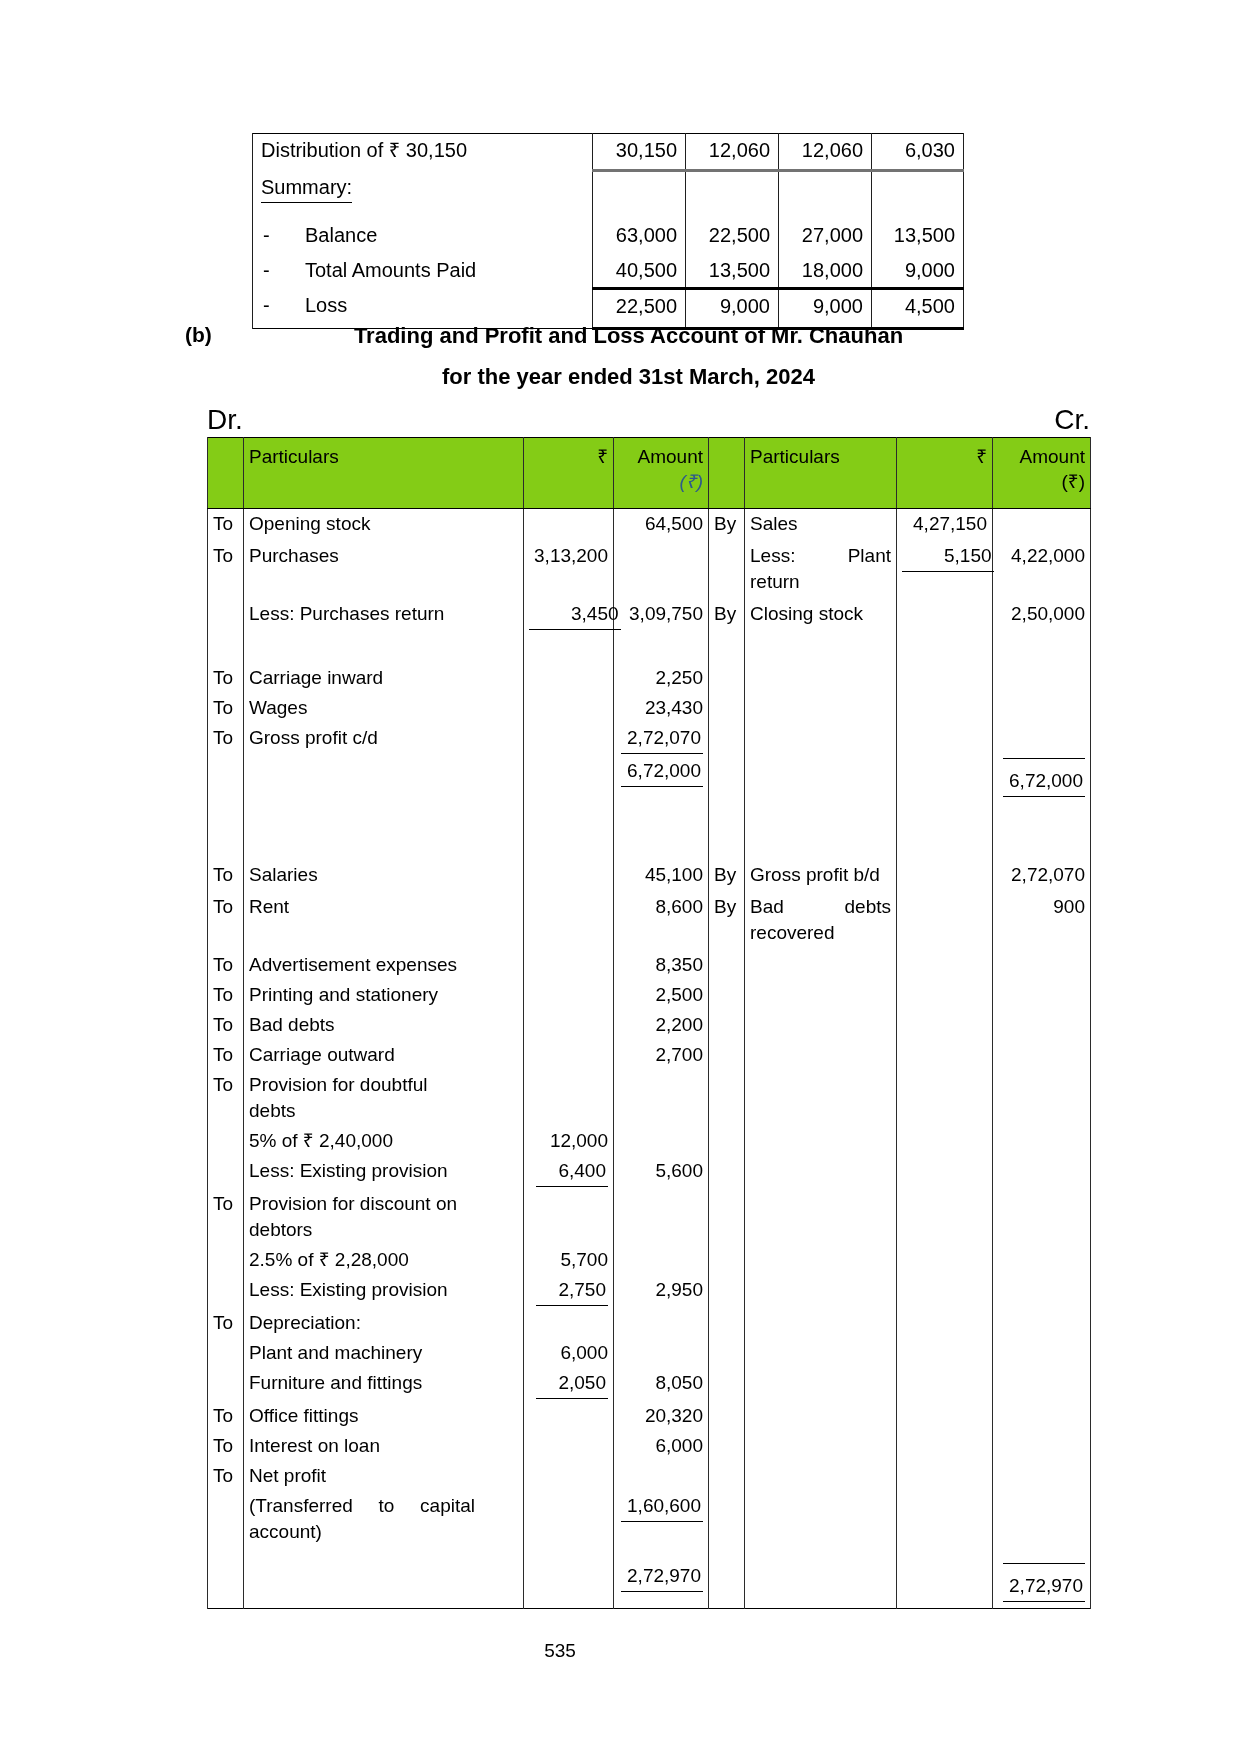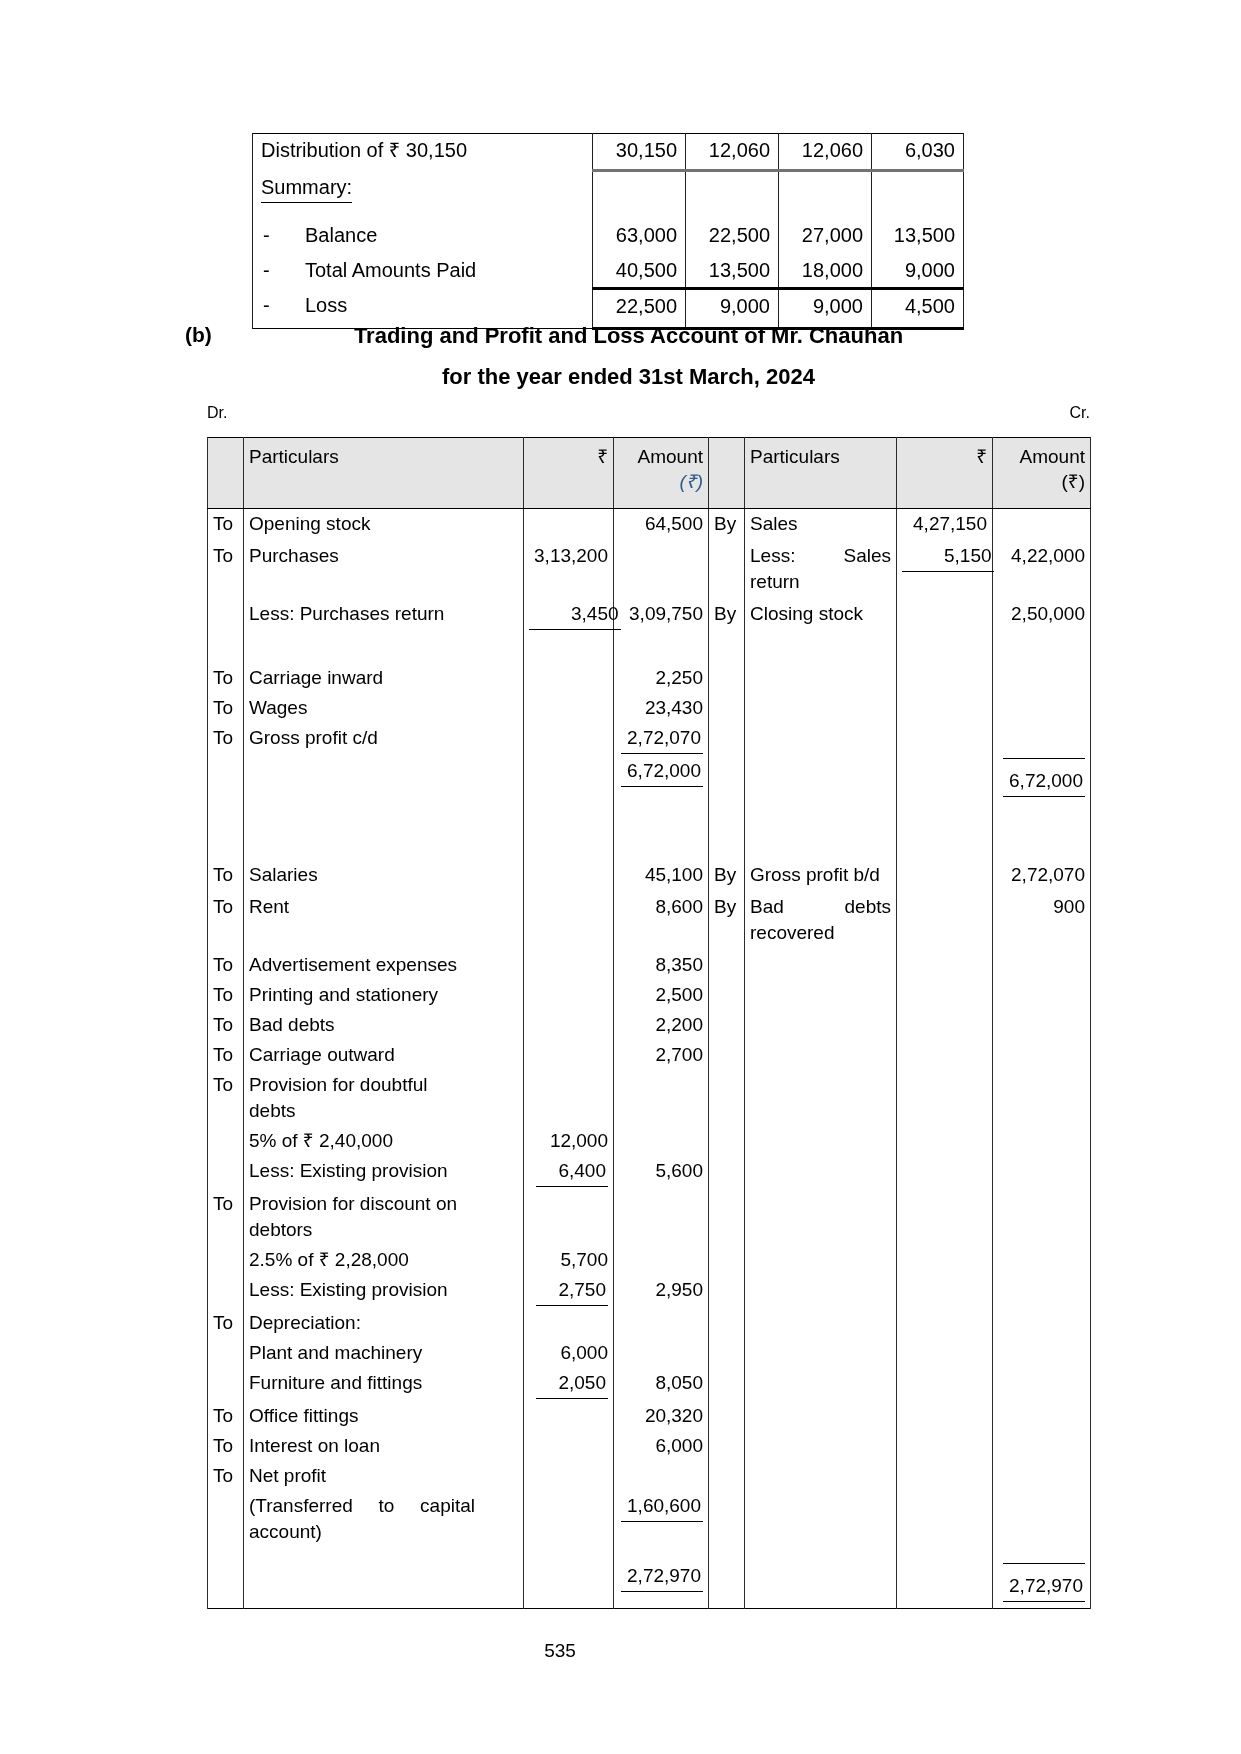--- a/index.html
+++ b/index.html
@@ -27,35 +27,35 @@
   .tt-loss{height:40px;}
   .tt-loss .tt-num{border-top:3px solid #000;border-bottom:3px solid #000;}
   .sum-head{display:inline-block;border-bottom:1.6px solid #000;padding-bottom:1px;}
   .dash{display:inline-block;width:42px;padding-left:2px;}
 
   
   .section-label{position:absolute;left:185px;top:323px;font-size:21px;font-weight:bold;}
   .title-wrap{position:absolute;left:207px;top:322px;width:843px;text-align:center;}
   .title-line1,.title-line2{font-size:22px;font-weight:bold;line-height:28px;}
   .title-line2{margin-top:13px;}
-  .drcr{position:absolute;left:207px;top:404px;width:883px;font-size:16px;}
+  .drcr{position:absolute;left:207px;top:404px;width:883px;font-size:28px;}
   .dr{float:left;}
   .cr{float:right;}
 
   
   .main-table{
     position:absolute;left:207px;top:437px;width:883px;
     border-collapse:collapse;table-layout:fixed;font-size:19px;
     border:1.6px solid #000;
   }
   .main-table th,.main-table td{
     border-left:1.2px solid #2b2b2b;border-right:1.2px solid #2b2b2b;
   }
   .main-table thead th{
-    background:#e5e5e5;border-bottom:1.6px solid #000;
+    background:#84cc16;border-bottom:1.6px solid #000;
     font-weight:normal;height:62px;vertical-align:top;
     padding:6px 5px 2px 5px;line-height:26px;text-align:left;
   }
   .h-rup,.h-amt{text-align:right !important;}
   .unit{text-align:right;line-height:24px;}
   .unit-dr{color:#2d5a8c;font-style:italic;}
   .main-table td{padding:2px 5px;vertical-align:top;line-height:26px;}
   .c-pre{padding-left:6px;}
   .c-part,.c-part-cr{text-align:left;}
   .c-num{text-align:right;}
@@ -170,21 +170,21 @@
           <td class="c-part-cr"><span>Sales</span></td>
           <td class="c-num"><span>4,27,150</span></td>
           <td class="c-num"></td>
         </tr>
         <tr style="height: 58px;">
           <td class="c-pre"><span>To</span></td>
           <td class="c-part"><span>Purchases</span></td>
           <td class="c-num"><span>3,13,200</span></td>
           <td class="c-num"></td>
           <td class="c-pre"></td>
-          <td class="c-part-cr just"><span>Less: Sales return</span></td>
+          <td class="c-part-cr just"><span>Less: Plant return</span></td>
           <td class="c-num"><span class="u u2">5,150</span></td>
           <td class="c-num"><span>4,22,000</span></td>
         </tr>
         <tr style="height: 34px;">
           <td class="c-pre"></td>
           <td class="c-part"><span>Less: Purchases return</span></td>
           <td class="c-num"><span class="u u2">3,450</span></td>
           <td class="c-num"><span>3,09,750</span></td>
           <td class="c-pre"><span>By</span></td>
           <td class="c-part-cr"><span>Closing stock</span></td>

